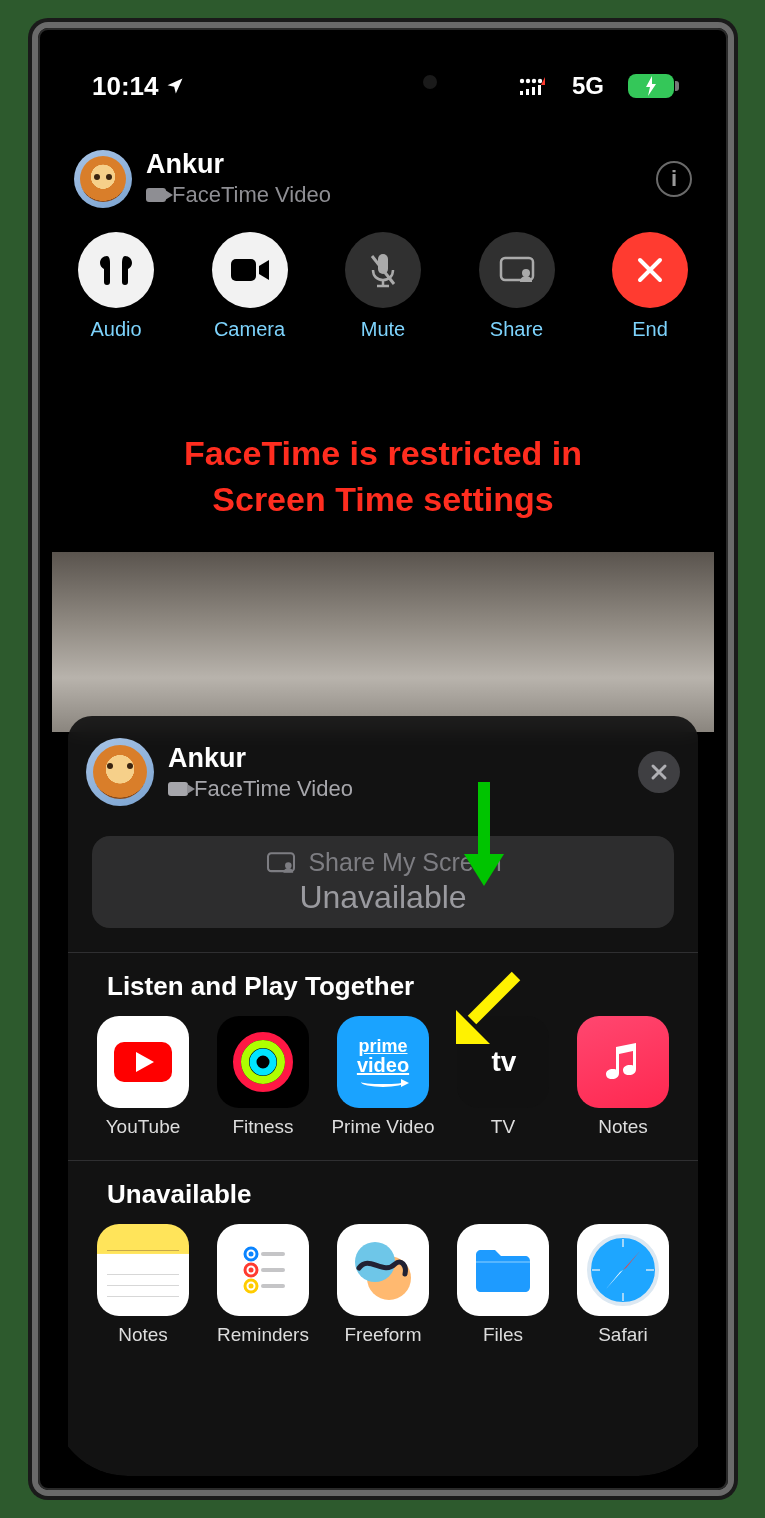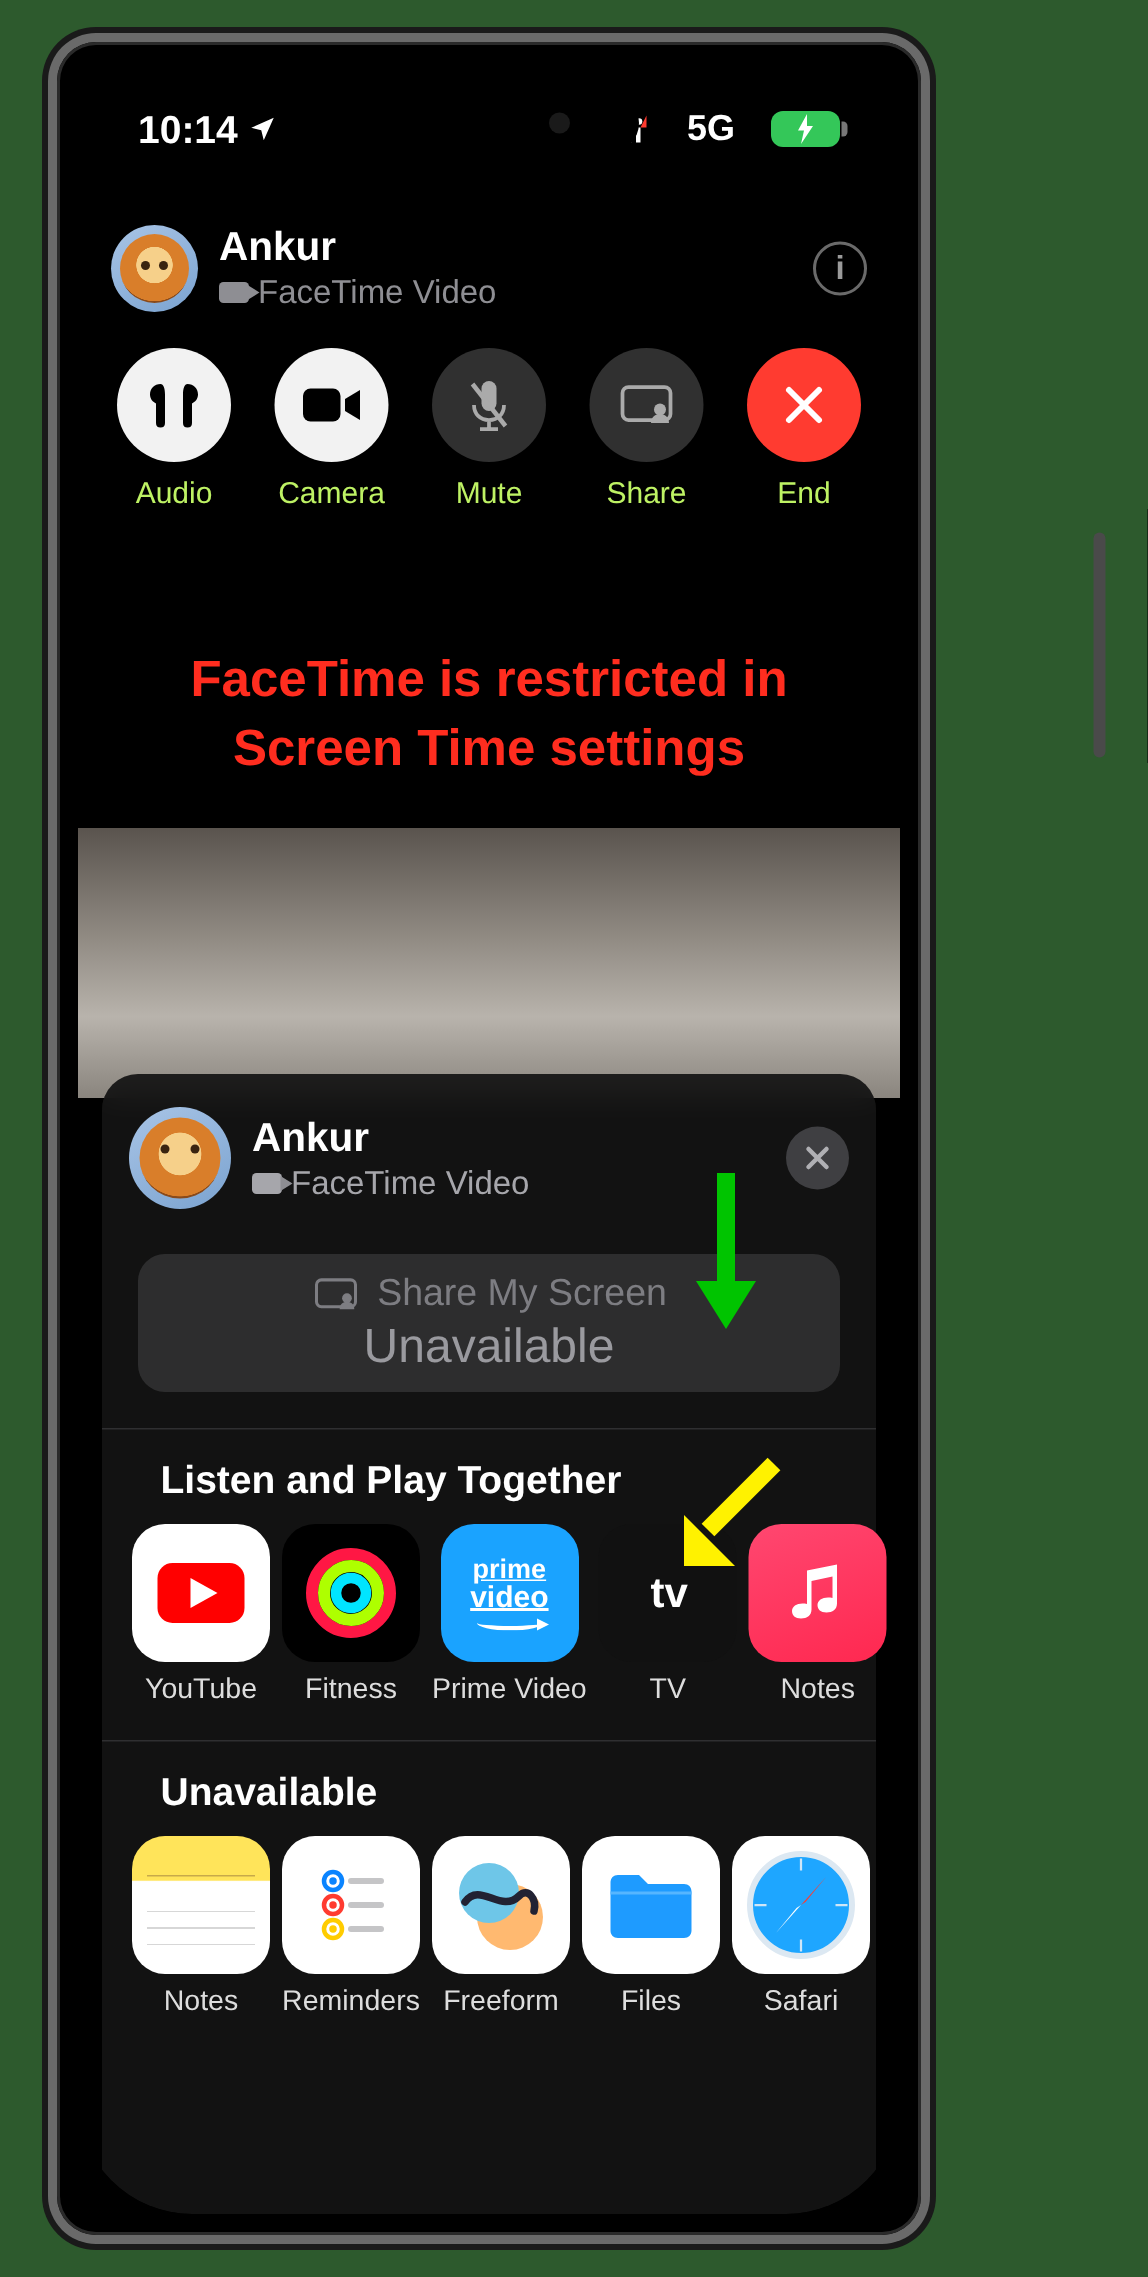--- a/index.html
+++ b/index.html
@@ -12,21 +12,21 @@
     --green:#34c759;
     --yellow:#fff200;
     --panel:rgba(30,30,30,0.85);
     --panel2:rgba(50,50,50,0.5);
     --btn-white:#f2f2f2;
     --btn-dark:#303030;
     --btn-red:#ff3b30;
   }
   *{box-sizing:border-box;font-family:-apple-system,"SF Pro Text","Helvetica Neue",Arial,sans-serif;}
   body{margin:0;background:var(--bg);width:765px;height:1518px;position:relative;overflow:hidden;}
-  .phone{position:absolute;left:38px;top:28px;width:576px;height:1462px;background:#000;border-radius:26px;box-shadow:0 0 0 6px #6a6a6a, 0 0 0 10px #1a1a1a, inset 0 0 0 2px #2a2a2a;}
+  .phone{position:absolute;left:38px;top:28px;width:690px;height:1462px;background:#000;border-radius:10px;box-shadow:0 0 0 6px #6a6a6a, 0 0 0 10px #1a1a1a, inset 0 0 0 2px #2a2a2a;}
   .side-btn{position:absolute;background:#4a4a4a;border-radius:4px;}
   .side-l1{left:28px;top:240px;width:8px;height:48px;}
   .side-l2{left:28px;top:330px;width:8px;height:95px;}
   .side-l3{left:28px;top:450px;width:8px;height:95px;}
   .side-r{left:729px;top:355px;width:8px;height:150px;}
   .screen{position:absolute;inset:14px;border-radius:76px;background:#000;overflow:hidden;}
   .island{position:absolute;top:20px;left:50%;transform:translateX(-50%);width:200px;height:40px;background:#000;border-radius:22px;z-index:30;}
   .island:after{content:"";position:absolute;right:46px;top:13px;width:14px;height:14px;border-radius:50%;background:#1a1a1a;}
 
   
@@ -53,21 +53,21 @@
   .cam-glyph{width:20px;height:14px;background:var(--sub);border-radius:3px;position:relative;}
   .cam-glyph:after{content:"";position:absolute;right:-7px;top:2px;width:0;height:0;border-left:8px solid var(--sub);border-top:5px solid transparent;border-bottom:5px solid transparent;}
   .info-btn{width:36px;height:36px;border:2.5px solid #6a6a6a;border-radius:50%;color:#9a9a9a;font-size:22px;font-weight:600;display:flex;align-items:center;justify-content:center;}
 
   .ctrl-row{display:flex;justify-content:space-between;margin-top:24px;padding:0 4px;}
   .ctrl{display:flex;flex-direction:column;align-items:center;gap:10px;}
   .cbtn{width:76px;height:76px;border-radius:50%;display:flex;align-items:center;justify-content:center;}
   .cb-white{background:var(--btn-white);}
   .cb-dark{background:var(--btn-dark);}
   .cb-red{background:var(--btn-red);}
-  .clbl{color:#bef264;font-size:20px;}
+  .clbl{color:#7dd3fc;font-size:20px;}
 
   
   .annot{position:absolute;top:389px;left:0;right:0;text-align:center;color:var(--annot-red);font-size:34px;font-weight:700;line-height:1.35;}
 
   
   .blur-strip{position:absolute;top:510px;left:0;right:0;height:180px;background:linear-gradient(180deg,#5a544e,#908a82 40%,#b8b3ac 70%,#8a857e);filter:blur(0.4px);}
 
   
   .sheet{position:absolute;left:16px;right:16px;top:674px;bottom:0;background:rgba(20,20,20,0.92);border-radius:24px 24px 0 0;backdrop-filter:blur(10px);}
   .sheet-inner{padding:22px 18px 0;}

